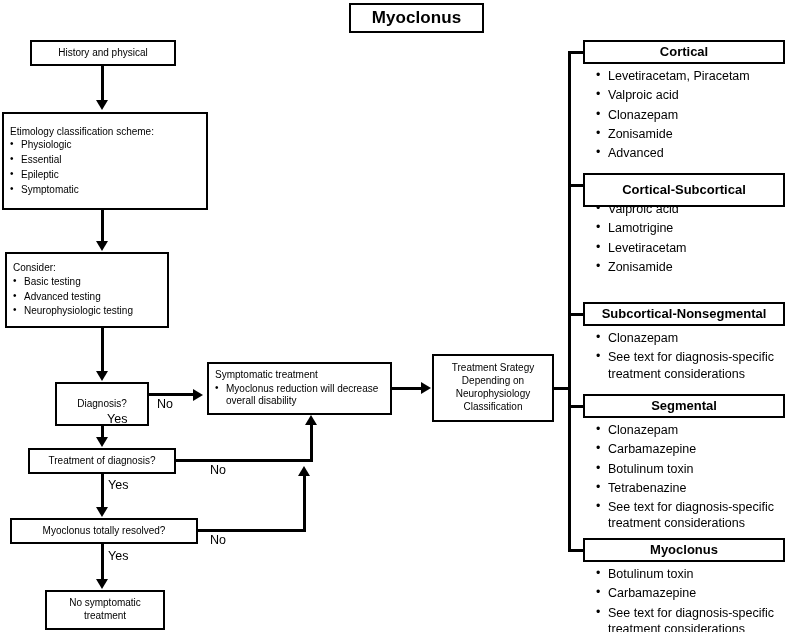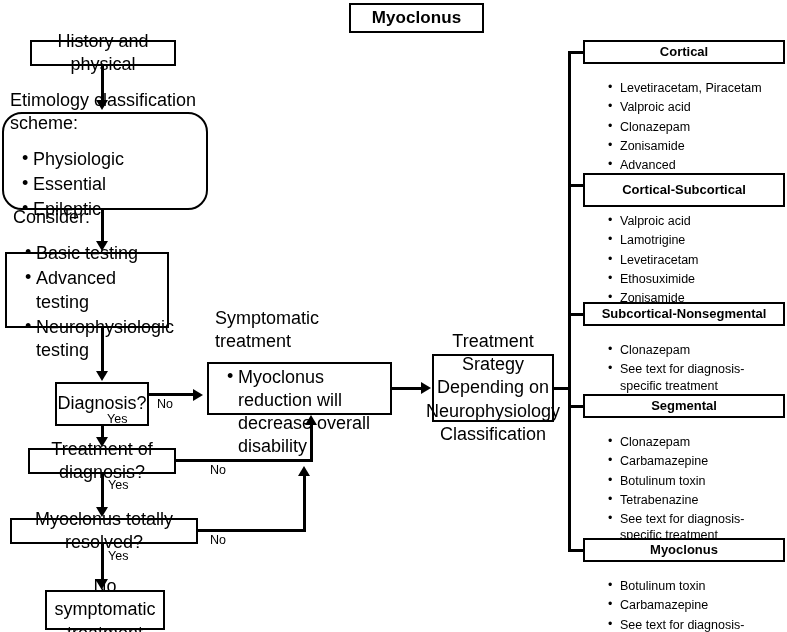--- a/index.html
+++ b/index.html
@@ -18,21 +18,21 @@
     height: 632px;
     background: #ffffff;
     overflow: hidden;
   }
   
   .box {
     position: absolute;
     box-sizing: border-box;
     border: 2px solid #000;
     background: #fff;
-    font-size: 18px;
+    font-size: 10px;
     line-height: 1.28;
     display: flex;
     flex-direction: column;
     justify-content: center;
     z-index: 3;
   }
   .box.center { align-items: center; text-align: center; }
   .box .ttl { display: block; }
   .box.pad { padding: 4px 6px; }
 
@@ -46,21 +46,21 @@
     font-weight: bold;
     font-size: 13px;
     align-items: center;
     justify-content: center;
     text-align: right;
   }
 
   
   ul.blist {
     list-style: none;
-    margin: 12px;
+    margin: 0;
     padding: 0;
   }
   ul.blist li {
     position: relative;
     padding-left: 11px;
     margin: 0 0 2px 0;
   }
   ul.blist li:last-child { margin-bottom: 0; }
   ul.blist li::before {
     content: "\2022";
@@ -130,26 +130,27 @@
 <div id="canvas">
 
   <div class="box center title-box" style="left:325px; top:3px; width:135px; height:30px;">
     <span class="ttl">Myoclonus</span>
   </div>
 
   <div class="box center" style="left:30px; top:40px; width:146px; height:26px;">
     <span class="ttl">History and physical</span>
   </div>
 
-  <div class="box pad" style="left:2px; top:112px; width:206px; height:98px;border-radius:20px;">
+  <div class="box pad" style="left:2px; top:112px; width:206px; height:98px;">
     <div class="lead"><span>Etimology classification scheme:</span></div>
     <ul class="blist indent">
       <li>Physiologic</li>
       <li>Essential</li>
       <li>Epileptic</li>
+      <li>Symptomatic</li>
     </ul>
   </div>
 
   <div class="box pad" style="left:5px; top:252px; width:164px; height:76px;">
     <div class="lead"><span>Consider:</span></div>
     <ul class="blist indent-sm">
       <li>Basic testing</li>
       <li>Advanced testing</li>
       <li>Neurophysiologic testing</li>
     </ul>
@@ -196,21 +197,20 @@
   </div>
 
   <div class="box hdr-box" style="left:583px; top:173px; width:202px; height:34px;">
     <span class="ttl">Cortical-Subcortical</span>
   </div>
   <div class="druglist" style="left:596px; top:201px; width:190px;">
     <ul class="blist">
       <li>Valproic acid</li>
       <li>Lamotrigine</li>
       <li>Levetiracetam</li>
-      <li>Ethosuximide</li>
       <li>Zonisamide</li>
     </ul>
   </div>
 
   <div class="box hdr-box" style="left:583px; top:302px; width:202px; height:24px;">
     <span class="ttl">Subcortical-Nonsegmental</span>
   </div>
   <div class="druglist" style="left:596px; top:330px; width:190px;">
     <ul class="blist">
       <li>Clonazepam</li>

